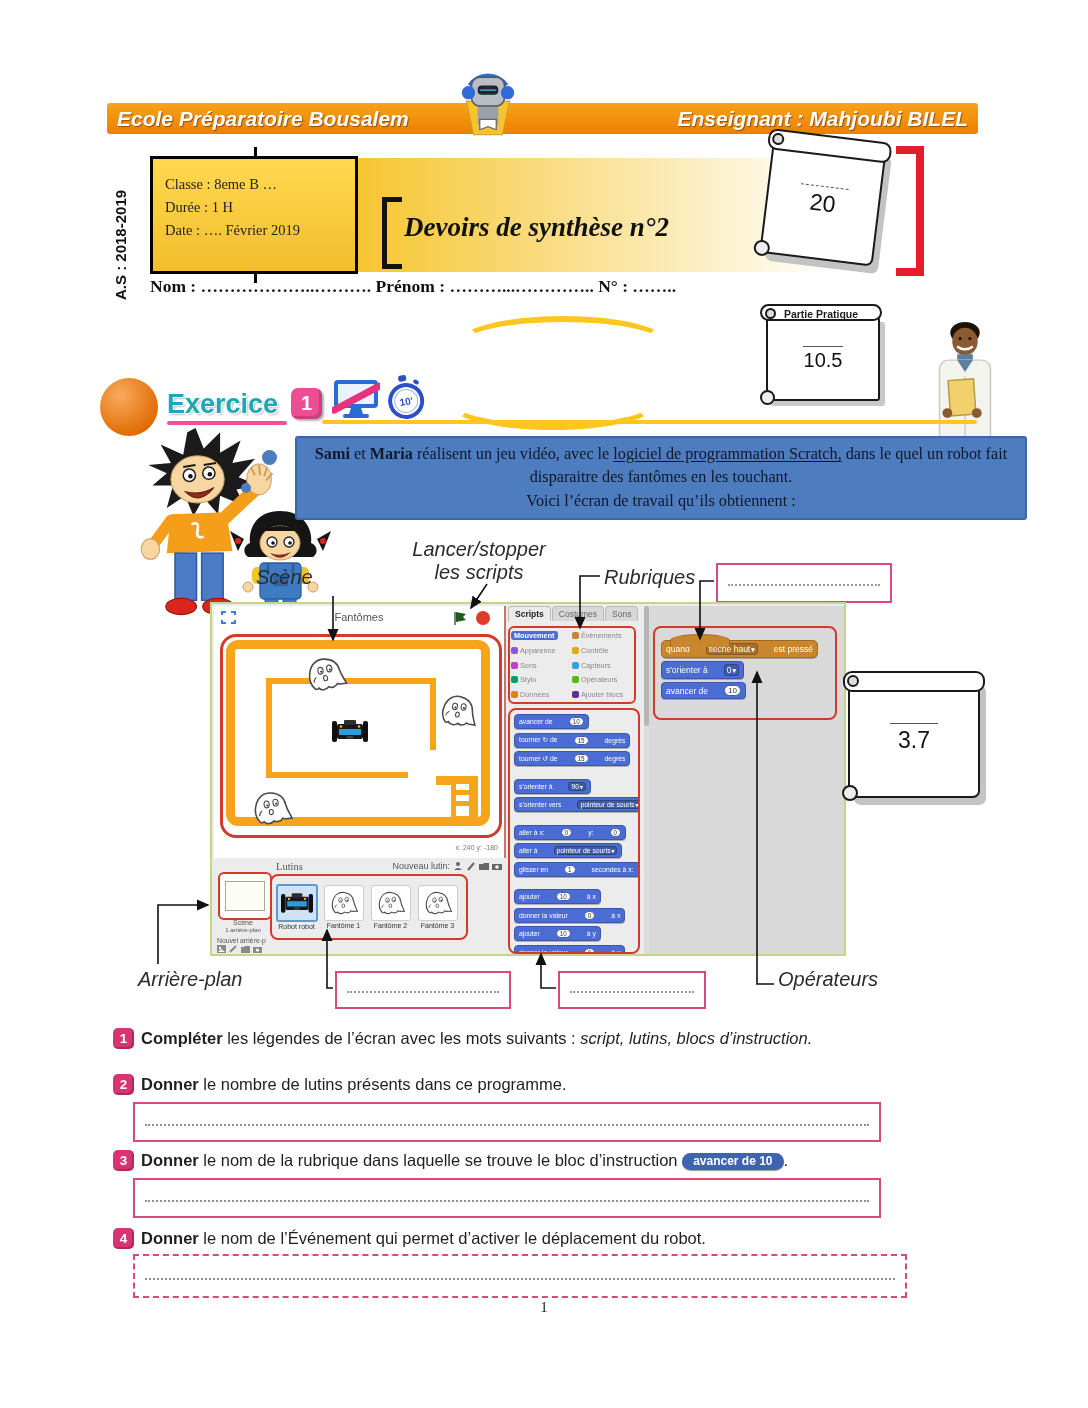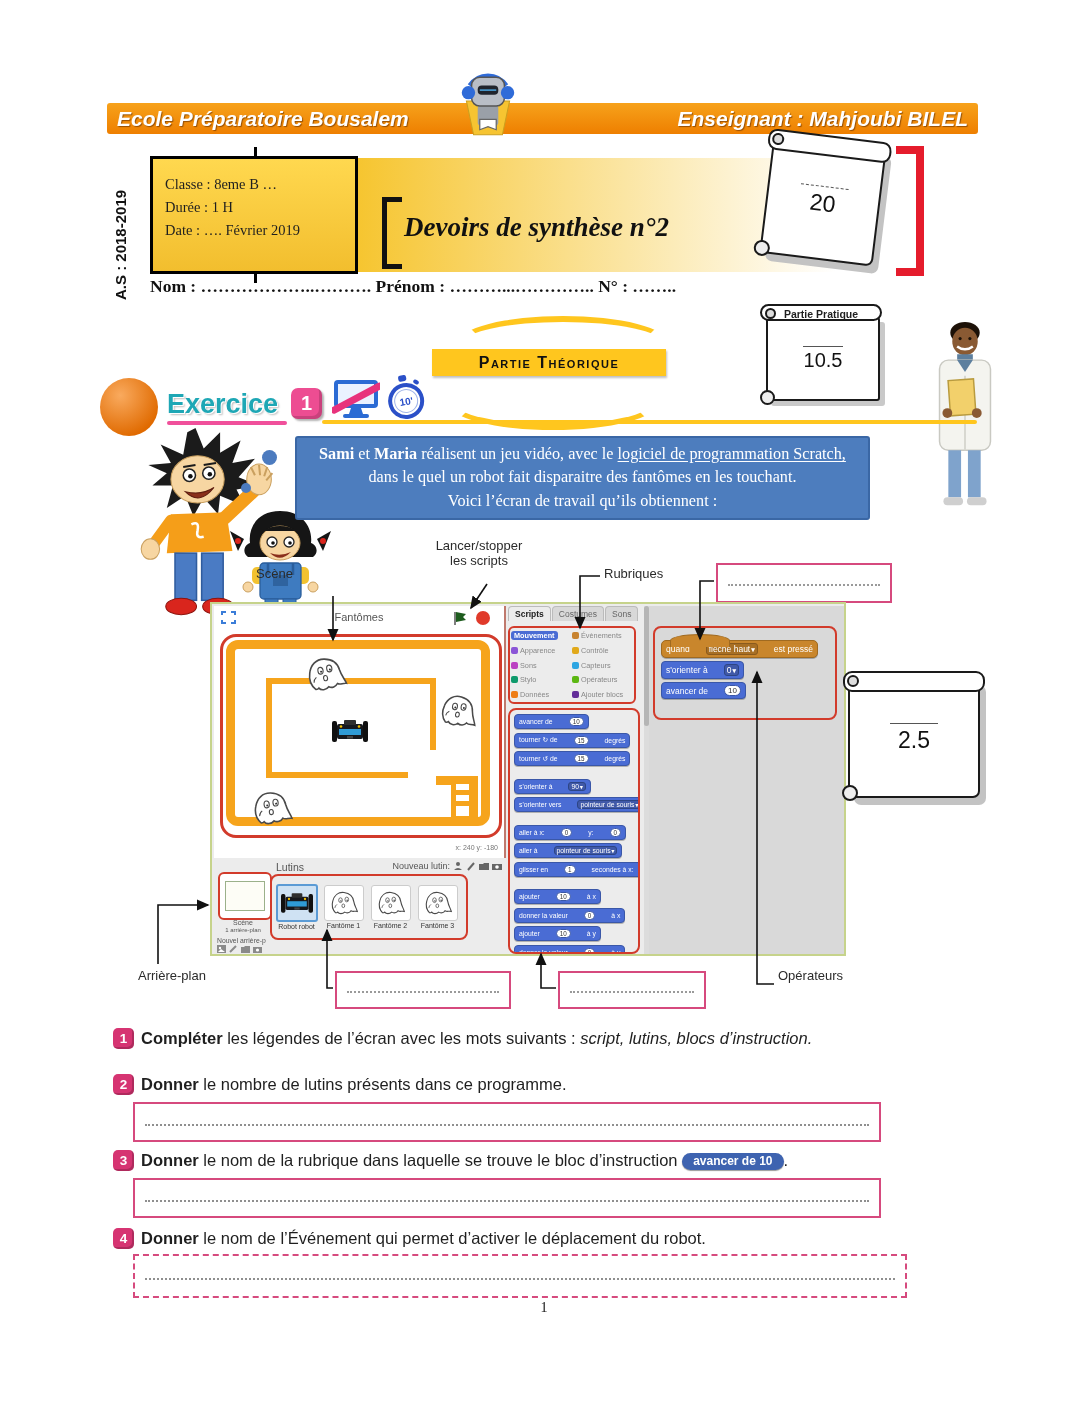--- a/index.html
+++ b/index.html
@@ -76,29 +76,29 @@
            text-shadow:1px 1px 0 #fff,2px 2px 2px rgba(0,0,0,.25);}
   .ex-underline{position:absolute;left:167px;top:421px;width:120px;height:4px;background:#F0509B;border-radius:2px;}
   .ex-badge{position:absolute;left:291px;top:388px;width:31px;height:31px;background:#ED4D92;border-radius:7px;
             color:#fff;font-weight:bold;font-size:20px;text-align:center;line-height:31px;
             box-shadow:inset -3px -3px 0 rgba(0,0,0,.15),2px 2px 2px rgba(0,0,0,.3);}
   .yline{position:absolute;left:322px;top:420px;width:655px;height:4px;background:#FFC61E;border-radius:2px;}
   .dotA{position:absolute;left:262px;top:450px;width:15px;height:15px;border-radius:50%;background:#4C7BBF;}
   .dotB{position:absolute;left:241px;top:483px;width:10px;height:10px;border-radius:50%;background:#4C7BBF;}
 
   
-  .bluebox{position:absolute;left:295px;top:436px;width:575px;height:84px;box-sizing:border-box;
-           background:#4D7DBE;border:2px solid #3A67A5;border-radius:3px;color:#ffffff;
+  .bluebox{position:absolute;left:295px;top:436px;width:732px;height:84px;box-sizing:border-box;
+           background:#4D7DBE;border:2px solid #3A67A5;border-radius:3px;color:#0f172a;
            font-family:"Liberation Serif",serif;font-size:16.2px;line-height:1.45;text-align:center;
            padding:5px 12px 0;}
   .bluebox b{font-weight:bold;}
   .bluebox u{text-underline-offset:2px;}
 
   
-  .callout{position:absolute;font-size:13px;color:#2b2b2b;}
+  .callout{position:absolute;font-size:20px;color:#2b2b2b;font-style:italic;}
   .pinkbox{position:absolute;border:2px solid #D64A7E;background:#fff;}
   .pinkbox .dotline{position:absolute;left:10px;right:10px;top:52%;border-top:2px dotted #9a9a9a;}
 
   
   .shot{position:absolute;left:210px;top:602px;width:636px;height:354px;box-sizing:border-box;
         border:2px solid #c6d38b;background:#ececec;}
   .stage-panel{position:absolute;left:2px;top:2px;width:292px;height:252px;background:#fff;
                border-right:2px solid #c0796d;box-sizing:border-box;}
   .stage-head{position:absolute;left:0;top:0;width:100%;height:24px;border-bottom:1px solid #ddd;}
   .stage-title{position:absolute;left:0;right:0;text-align:center;top:5px;font-size:11px;color:#555;}
@@ -114,21 +114,21 @@
         background:linear-gradient(#fff 0 6px,#F6A41C 6px 11px,#fff 11px 17px,#F6A41C 17px 22px,#fff 22px 32px);}
   .ladder-tab{position:absolute;left:222px;top:146px;width:16px;height:9px;background:#F6A41C;}
   .stage-robot{position:absolute;left:118px;top:88px;width:36px;height:26px;}
   .ghost{position:absolute;}
   .g1{left:90px;top:24px;width:44px;height:40px;transform:rotate(-8deg);}
   .g2{left:224px;top:62px;width:42px;height:38px;transform:rotate(10deg);}
   .g3{left:36px;top:158px;width:44px;height:40px;transform:rotate(-5deg);}
   .stage-coords{position:absolute;right:6px;top:238px;font-size:7px;color:#777;}
 
   .lutins{position:absolute;left:2px;top:254px;width:292px;height:96px;background:#ececec;}
-  .lutins-title{position:absolute;left:62px;top:3px;font-size:10.5px;color:#555;}
+  .lutins-title{position:absolute;left:62px;top:3px;font-size:10.5px;color:#555;font-family:Liberation Serif, serif;}
   .newlutin{position:absolute;right:4px;top:3px;font-size:9px;color:#555;display:flex;align-items:center;gap:3px;}
   .thumb-red{position:absolute;left:4px;top:14px;width:50px;height:44px;border:2.5px solid #D23B2B;border-radius:6px;
              display:flex;align-items:center;justify-content:center;background:#fff;}
   .thumb{width:38px;height:28px;border:1px solid #9bb18a;background:#fdfdf6;}
   .thumb-cap{position:absolute;left:0px;top:61px;width:58px;text-align:center;font-size:7px;color:#555;line-height:1.2;}
   .thumb-cap .sub{font-size:6px;}
   .newbg{position:absolute;left:3px;top:79px;font-size:6.8px;color:#555;}
   .newbg-icons{position:absolute;left:3px;top:87px;display:flex;gap:3px;}
   .sprites{position:absolute;left:56px;top:16px;width:198px;height:66px;border:2.5px solid #D23B2B;border-radius:8px;
            display:flex;align-items:center;gap:2px;padding:0 2px;box-sizing:border-box;}
@@ -280,21 +280,20 @@
     </g>
     <circle cx="32" cy="98" r="5" fill="#8a5a33"></circle>
       <circle cx="62" cy="98" r="5" fill="#8a5a33"></circle>
     <rect x="33" y="136" width="13" height="48" fill="#7FA3CC"></rect>
     <rect x="53" y="136" width="13" height="48" fill="#7FA3CC"></rect>
     <rect x="28" y="184" width="20" height="8" rx="4" fill="#cfcfcf"></rect>
     <rect x="52" y="184" width="20" height="8" rx="4" fill="#cfcfcf"></rect>
   </svg>
 
   <div class="arc arc-top"></div>
-  <div class="theo-band">Partie Théorique</div>
   <div class="arc arc-bot"></div>
 
   <div class="sphere"></div>
   <div class="ex-word">Exercice</div>
   <div class="ex-underline"></div>
   <div class="ex-badge">1</div>
   <div class="yline"></div>
   <svg class="abs" style="left:332px;top:378px;width:48px;height:42px" viewBox="0 0 48 42">
     <rect x="2" y="2" width="44" height="28" rx="4" fill="#2B6BD4"></rect>
     <rect x="6" y="6" width="36" height="20" fill="#EAF2FF"></rect>
@@ -632,21 +631,21 @@
             <span class="bt">avancer de</span>
             <span class="bo">10</span>
           </div>
         </div>
     </div>
   </div>
 
   <div class="scroll scroll-45">
     <div class="roll"></div>
     <div class="sline"></div>
-    <div class="sval">2.5</div>
+    <div class="sval">3.7</div>
     <div class="curl"></div>
   </div>
 
   <div class="qbadge" style="top:1028px">1</div>
   <div class="qtext" style="top:1029px">
     <b>Compléter</b><span> les légendes de l’écran avec les mots suivants : </span><i>script, lutins, blocs d’instruction.</i>
   </div>
 
   <div class="qbadge" style="top:1074px">2</div>
   <div class="qtext" style="top:1075px">

